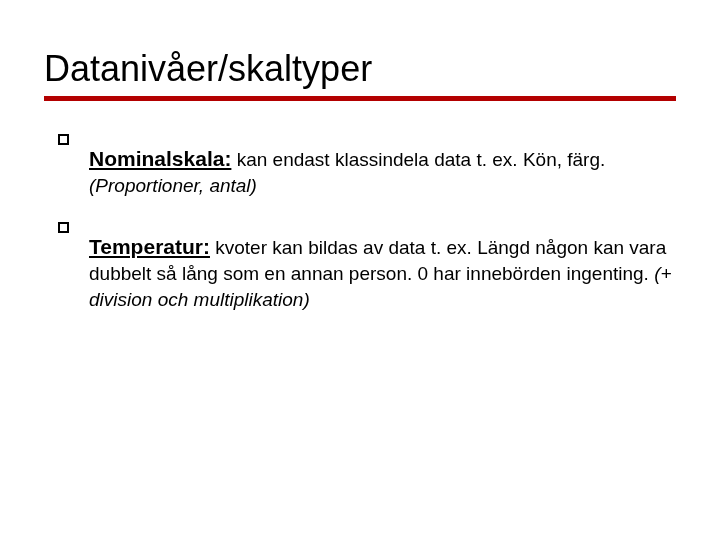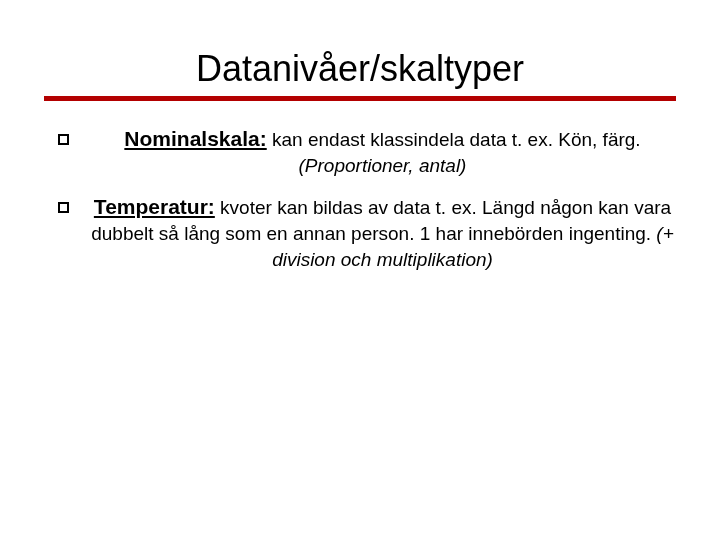--- a/index.html
+++ b/index.html
@@ -1,15 +1,15 @@
 <!DOCTYPE html>
 <html><head>
 <meta charset="utf-8">
 <style>
-  * { margin: 0; padding: 0; box-sizing: border-box; text-align: center; }
+  * { margin: 0; padding: 0; box-sizing: border-box; }
   body {
     width: 720px;
     height: 540px;
     background: #fff;
     font-family: Verdana, Geneva, sans-serif;
     color: #000;
     overflow: hidden;
   }
   .slide {
     padding: 48px 44px 40px 44px;
@@ -38,20 +38,21 @@
     width: 11px;
     height: 11px;
     border: 2px solid #000;
     margin-top: 9px;
     margin-right: 20px;
     flex-shrink: 0;
   }
   .text {
     font-size: 19px;
     line-height: 1.35;
+    margin-top: 20px;
   }
   .term {
     font-weight: bold;
     text-decoration: underline;
     font-size: 21px;
   }
   .ital { font-style: italic; }
 </style>
 </head>
 <body>
@@ -67,18 +68,18 @@
       <div class="text">
         <span class="term">Nominalskala:</span><span> kan endast klassindela data t. ex. Kön, färg. </span><span class="ital">(Proportioner, antal)</span>
       </div>
     </div>
 
 
 
     <div class="item">
       <div class="bullet"></div>
       <div class="text">
-        <span class="term">Temperatur:</span><span> kvoter kan bildas av data t. ex. Längd någon kan vara dubbelt så lång som en annan person. 1 har innebörden ingenting. </span><span class="ital">(+ division och multiplikation)</span>
+        <span class="term">Temperatur:</span><span> kvoter kan bildas av data t. ex. Längd någon kan vara dubbelt så lång som en annan person. 0 har innebörden ingenting. </span><span class="ital">(+ division och multiplikation)</span>
       </div>
     </div>
 
   </div>
 </div>
 
 </body></html>

